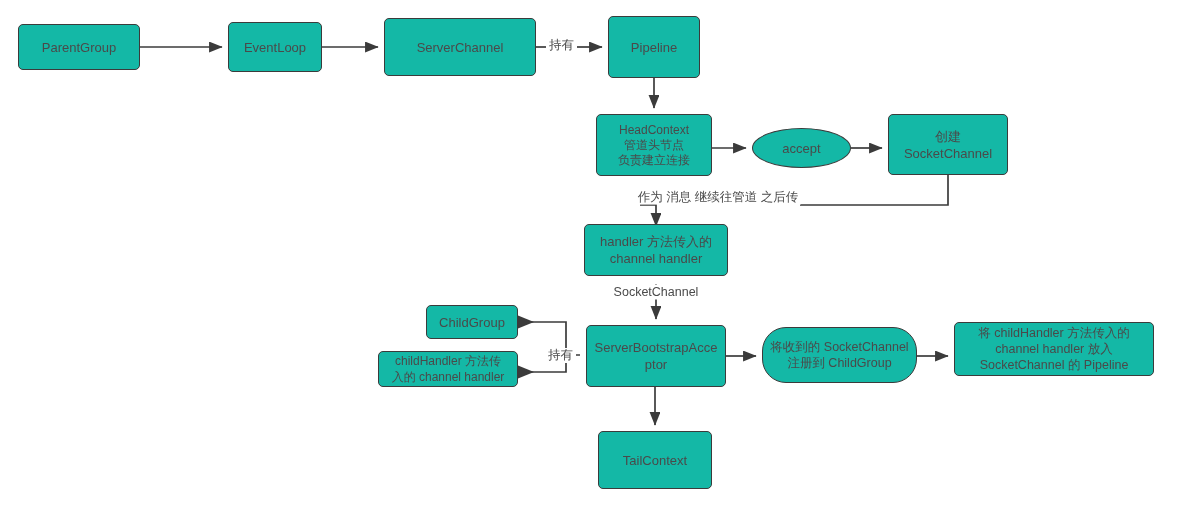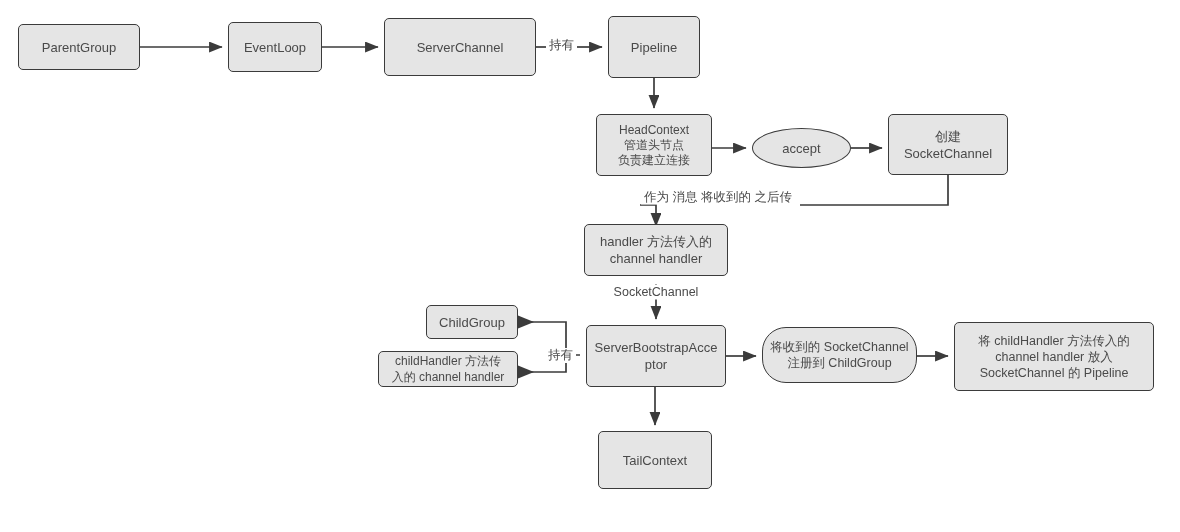--- a/index.html
+++ b/index.html
@@ -22,21 +22,21 @@
     left: 0;
     top: 0;
     width: 1180px;
     height: 532px;
   }
   .node {
     position: absolute;
     box-sizing: border-box;
     border: 1.6px solid #3b3b3b;
     border-radius: 5px;
-    background: #e5e5e5;
+    background: #14b8a6;
     color: #4a4a4a;
     font-size: 13px;
     line-height: 17px;
     display: flex;
     align-items: center;
     justify-content: center;
     text-align: center;
     padding: 2px 5px;
     z-index: 2;
     white-space: pre-line;
@@ -103,23 +103,23 @@
 SocketChannel</div>
   <div class="node" style="left:584px;top:224px;width:144px;height:52px;">handler 方法传入的
 channel handler</div>
   <div class="node" style="left:426px;top:305px;width:92px;height:34px;">ChildGroup</div>
   <div class="node" style="left:378px;top:351px;width:140px;height:36px;font-size:12px;line-height:16px;">childHandler 方法传
 入的 channel handler</div>
   <div class="node" style="left:586px;top:325px;width:140px;height:62px;">ServerBootstrapAcce
 ptor</div>
   <div class="node" style="left:762px;top:327px;width:155px;height:56px;font-size:12.5px;line-height:16px;border-radius:24px;">将收到的 SocketChannel
 注册到 ChildGroup</div>
-  <div class="node" style="left:954px;top:322px;width:200px;height:69px;font-size:12.5px;line-height:16px;">将 childHandler 方法传入的
+  <div class="node" style="left:954px;top:322px;width:200px;height:54px;font-size:12.5px;line-height:16px;">将 childHandler 方法传入的
 channel handler 放入
 SocketChannel 的 Pipeline</div>
   <div class="node" style="left:598px;top:431px;width:114px;height:58px;">TailContext</div>
 
   <div class="edge-label" style="left:546px;top:38px;">持有</div>
-  <div class="edge-label" style="left:718px;top:197px;transform:translate(-50%,-50%);">作为 消息 将收到的 之后传</div>
+  <div class="edge-label" style="left:718px;top:197px;transform:translate(-50%,-50%);">作为 消息 继续往管道 之后传</div>
   <div class="edge-label" style="left:656px;top:292px;transform:translate(-50%,-50%);">SocketChannel</div>
   <div class="edge-label" style="left:545px;top:348px;">持有</div>
 
 </div>
 
 </body></html>

